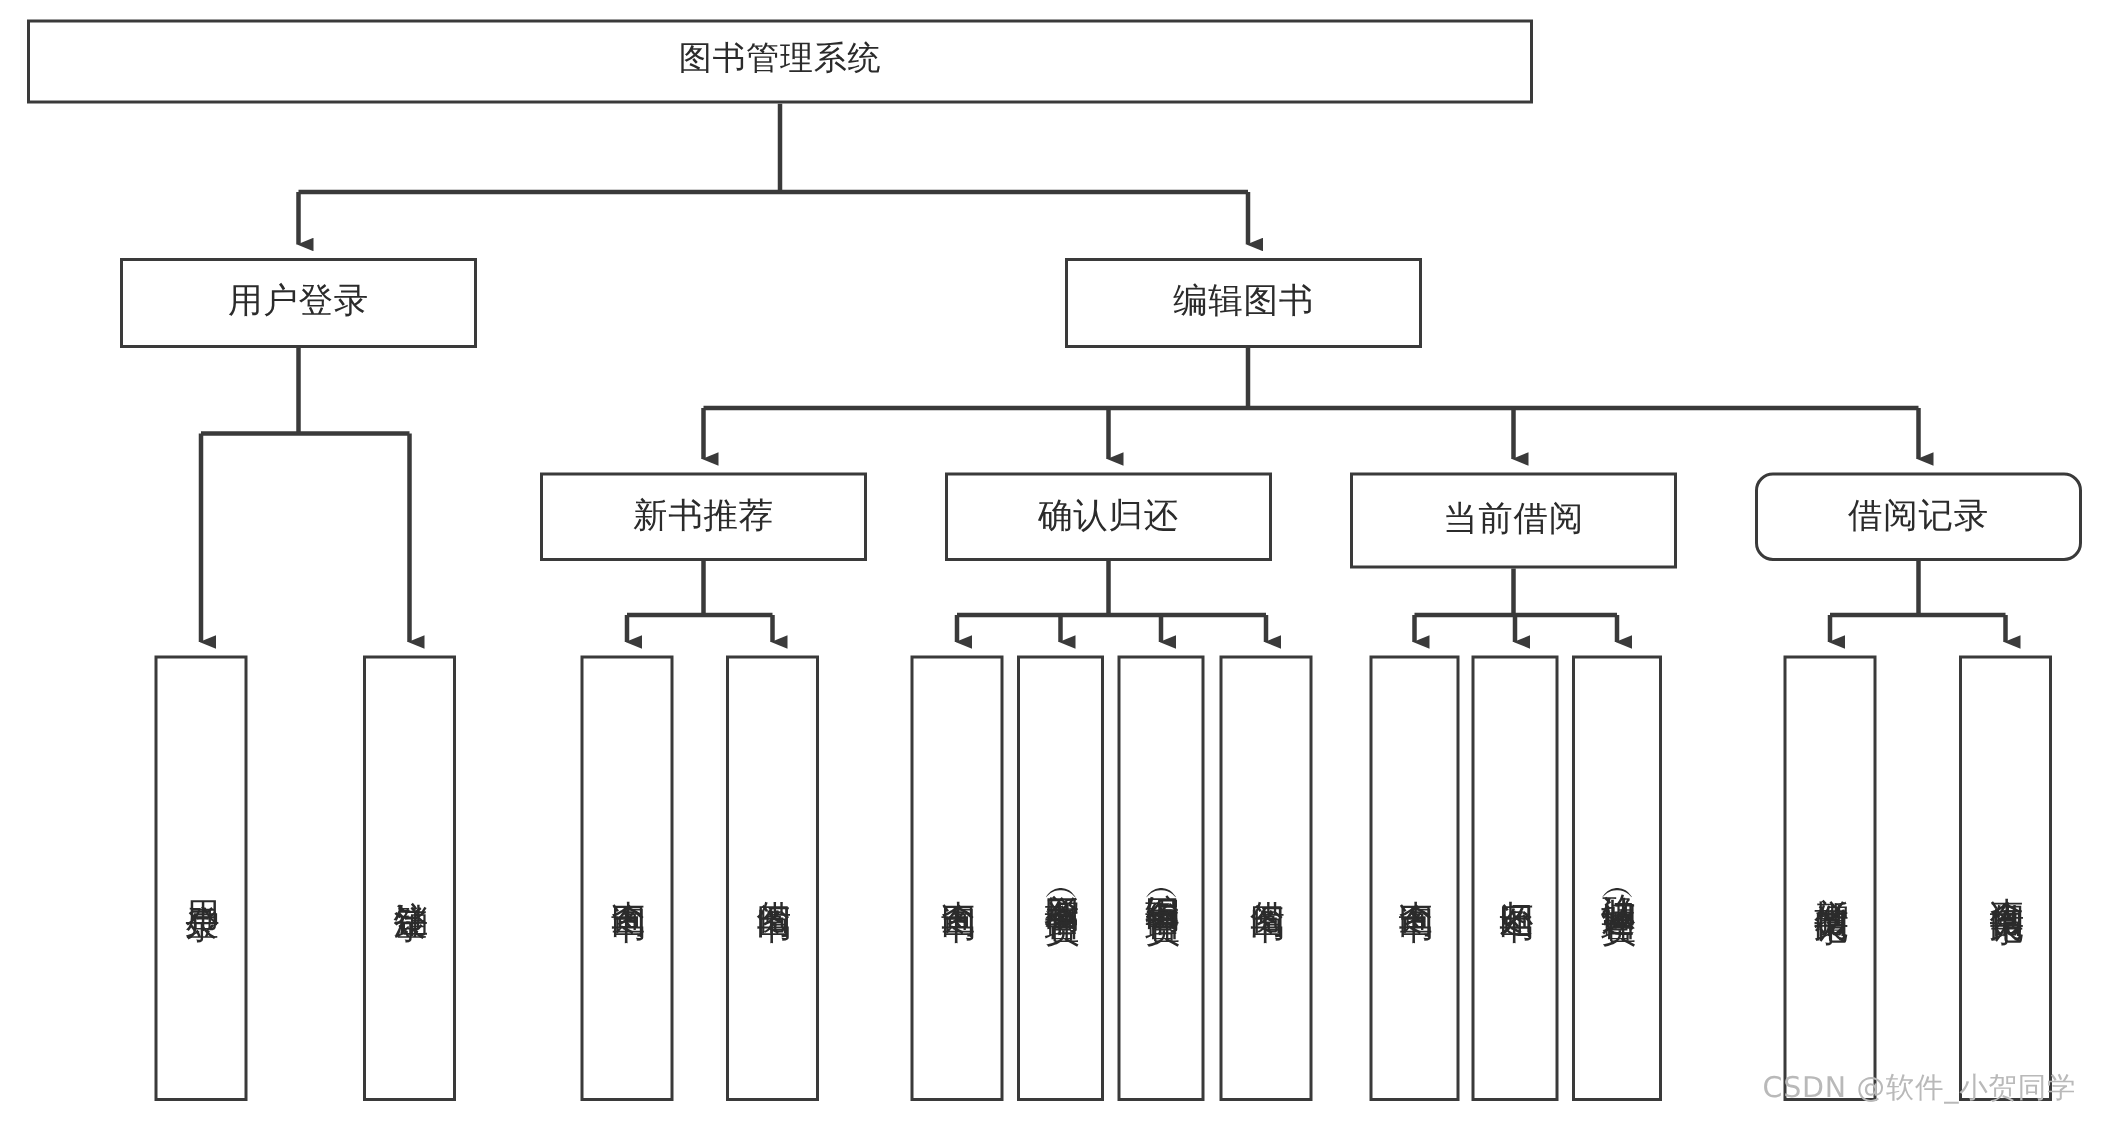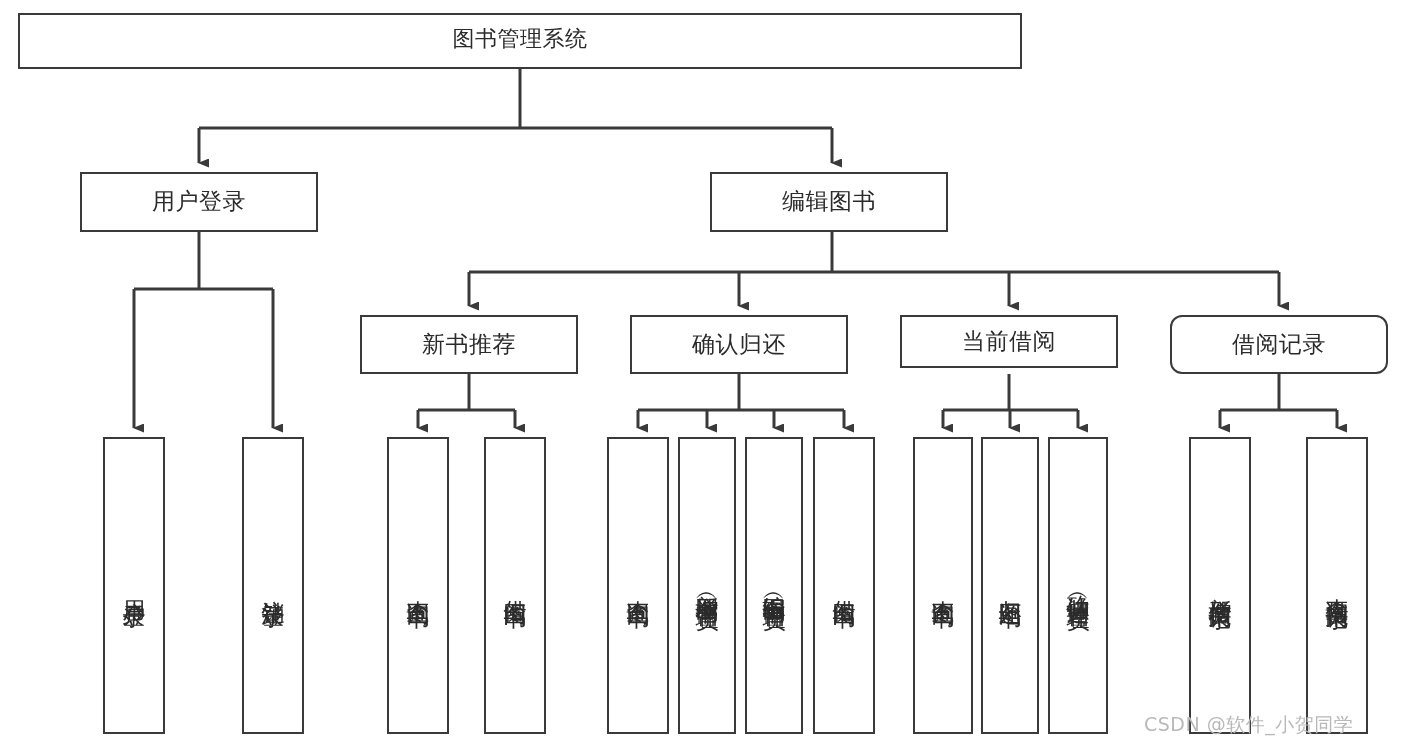--- a/index.html
+++ b/index.html
@@ -130,21 +130,21 @@
   <div class="node-box" style="left:710px; top:172px; width:238px; height:60px;">
     <span class="node-label">编辑图书</span>
   </div>
 
   <div class="node-box" style="left:360px; top:315px; width:218px; height:59px;">
     <span class="node-label">新书推荐</span>
   </div>
   <div class="node-box" style="left:630px; top:315px; width:218px; height:59px;">
     <span class="node-label">确认归还</span>
   </div>
-  <div class="node-box" style="left:900px; top:315px; width:218px; height:53px;">
+  <div class="node-box" style="left:900px; top:315px; width:218px; height:64px;">
     <span class="node-label">当前借阅</span>
   </div>
   <div class="node-box" style="left:1170px; top:315px; width:218px; height:59px;border-radius:12px;">
     <span class="node-label">借阅记录</span>
   </div>
 
   <div class="node-box vertical" style="left:103px; top:437px; width:62px; height:297px;">
     <span class="node-label">用户登录</span>
   </div>
   <div class="node-box vertical" style="left:242px; top:437px; width:62px; height:297px;">
@@ -177,15 +177,15 @@
   <div class="node-box vertical" style="left:1048px; top:437px; width:60px; height:297px;">
     <span class="node-label">确认归还（管理员）</span>
   </div>
   <div class="node-box vertical" style="left:1189px; top:437px; width:62px; height:297px;">
     <span class="node-label">新增借阅记录</span>
   </div>
   <div class="node-box vertical" style="left:1306px; top:437px; width:62px; height:297px;">
     <span class="node-label">查询借阅记录</span>
   </div>
 
-  <div class="watermark" style="left:1144px; top:712px;">CSDN @软件_小贺同学</div>
+  <div class="watermark" style="left:1175px; top:712px;">CSDN @软件_小贺同学</div>
 
 </div>
 
 </body></html>

